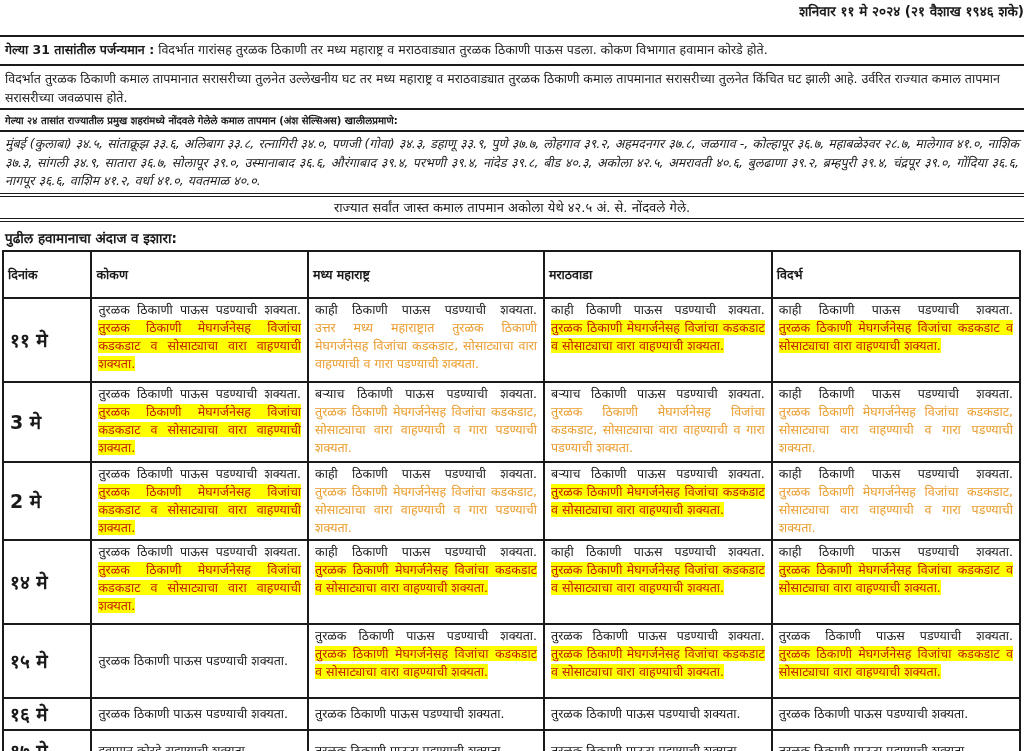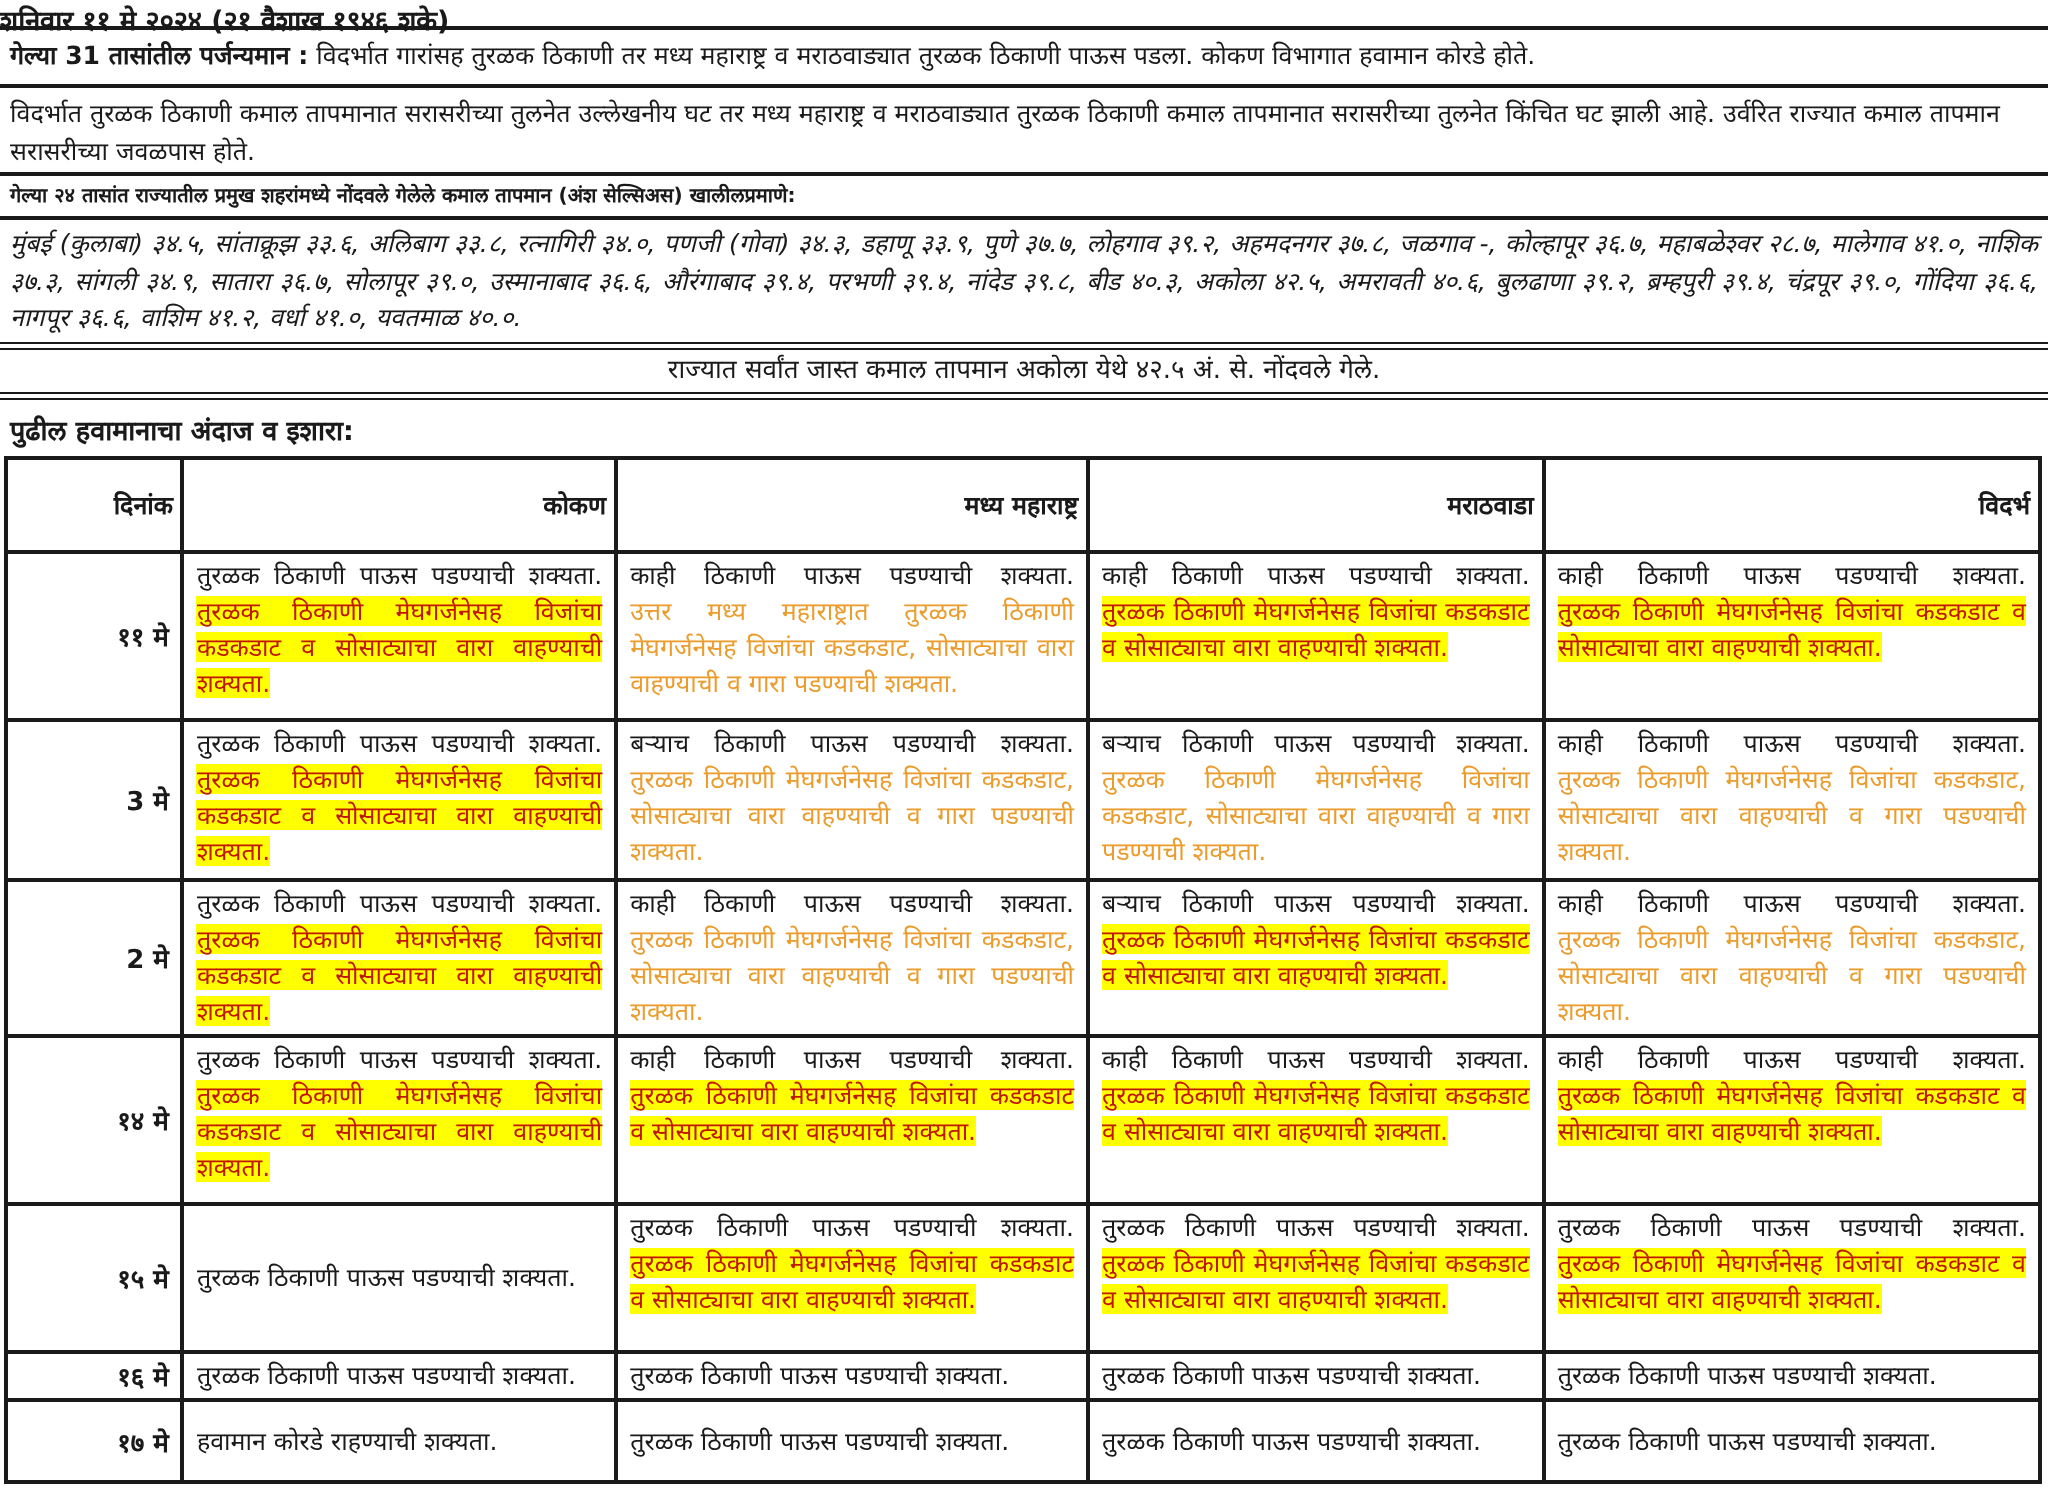--- a/index.html
+++ b/index.html
@@ -12,22 +12,22 @@
   html,body{background:#fff;}
   body{
     font-family:"DejaVu Sans", sans-serif;
     color:var(--ink);
     width:1024px;
   }
   .page{width:1024px;height:751px;overflow:hidden;background:#fff;}
 
   
   .title-row{
-    height:15px;border-bottom:2px solid var(--ink);
-    text-align:left;font-weight:bold;font-size:13.5px;line-height:23px;
+    height:37px;border-bottom:2px solid var(--ink);
+    text-align:right;font-weight:bold;font-size:13.5px;line-height:23px;
   }
   .stmt{
     border-bottom:2px solid var(--ink);
     padding:3px 5px;font-size:12.5px;line-height:19px;overflow:hidden;
   }
   .stmt .lbl{font-weight:bold;margin-right:4px;}
   .stmt-1{height:28px;}
   .stmt-2{height:29px;}
   .stmt-3{height:44px;}
   .temps-heading{
@@ -48,25 +48,25 @@
   }
 
   
   table.fc-table{
     width:1019px;margin:0 2px;border-collapse:collapse;table-layout:fixed;
   }
   .fc-table th,.fc-table td{
     border:2px solid var(--ink);overflow:hidden;
   }
   .fc-table th{
-    font-weight:bold;font-size:12.5px;text-align:right;height:28px;padding:14px 4px;
+    font-weight:bold;font-size:12.5px;text-align:left;height:28px;padding:14px 4px;
   }
   .fc-table td{vertical-align:top;padding:2px 6px;}
   td.date-cell{
-    vertical-align:middle;text-align:right;font-weight:bold;font-size:13px;
+    vertical-align:middle;text-align:left;font-weight:bold;font-size:19px;
   }
   td.v-mid{vertical-align:middle;}
   .cell-text{
     font-size:12.5px;line-height:18px;text-align:justify;
   }
   .cell-text .plain{display:block;}
   .cell-text.has-warn .plain{text-align-last:justify;}
   .warn.highlight{background:var(--highlight-bg);color:var(--highlight-text);}
   .warn.orange{color:var(--advisory-orange);}
   tr.r11{height:84px;} tr.r12{height:80px;} tr.r13{height:74px;}

